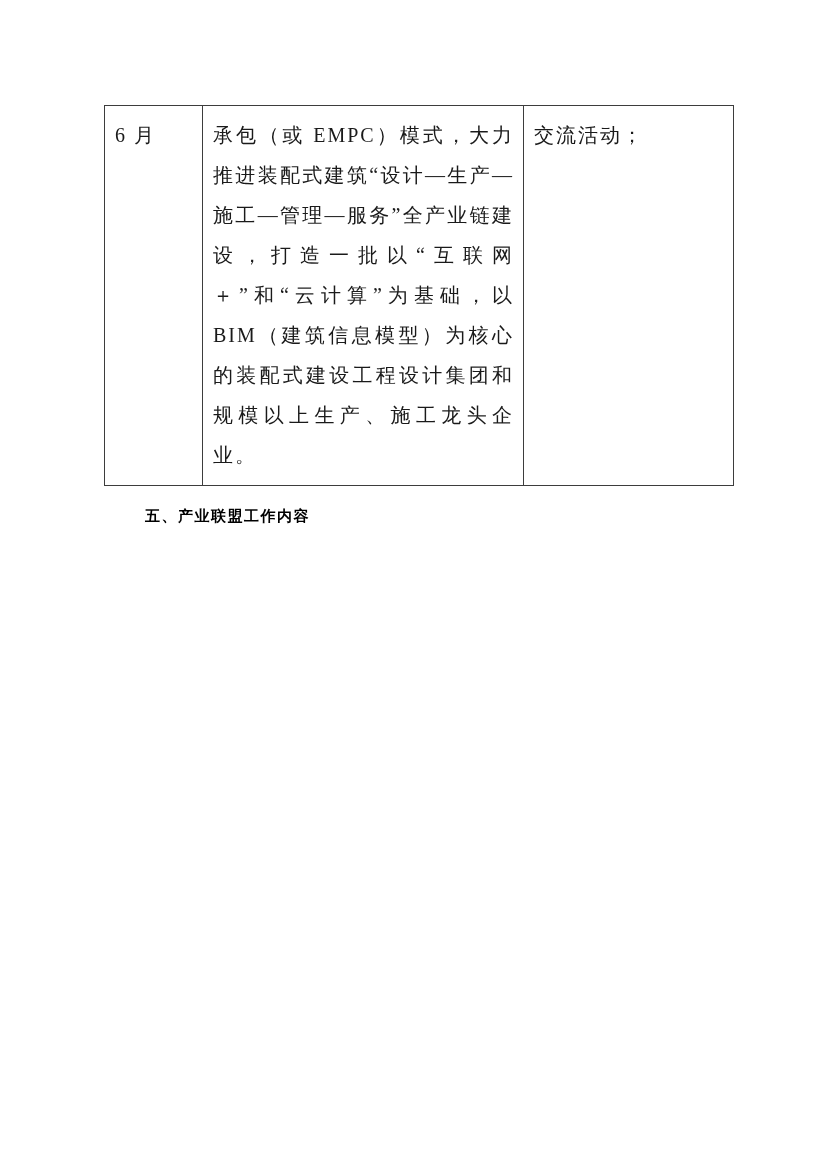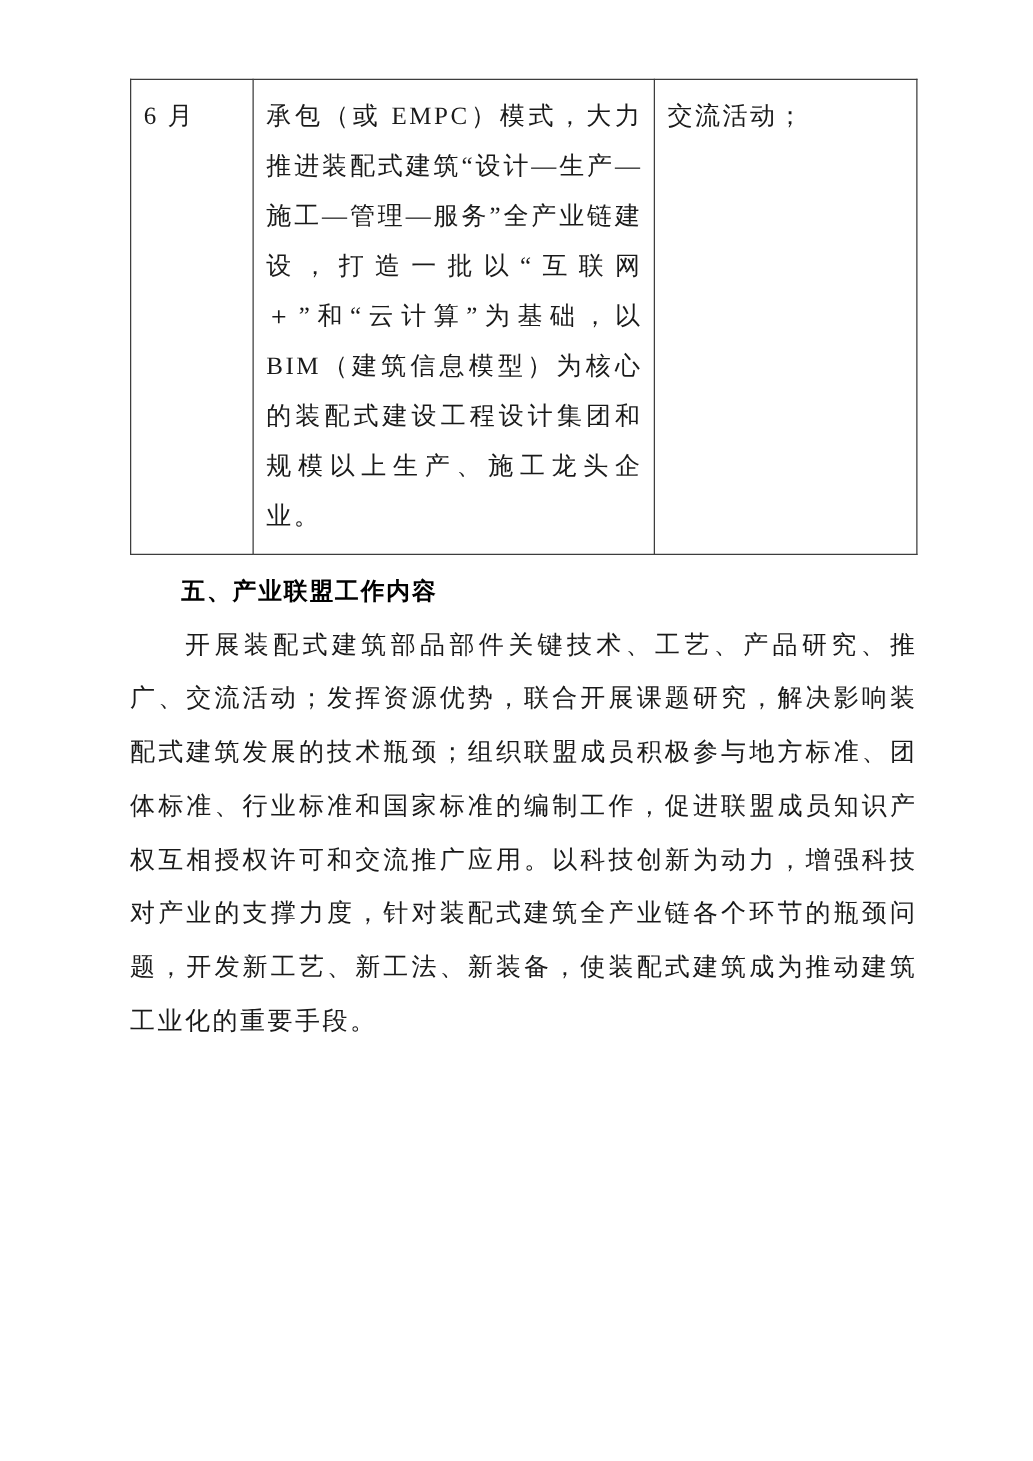--- a/index.html
+++ b/index.html
@@ -9,21 +9,21 @@
   }
   .page {
     position: relative;
     width: 826px;
     height: 1004px;
     background: #ffffff;
     color: #1a1a1a;
     font-family: "Liberation Serif", "DejaVu Serif", serif;
     overflow: hidden;
     box-sizing: border-box;
-    padding-top: 63px;
+    padding-top: 105px;
   }
   .content {
     margin-left: 104px;
     width: 630px;
   }
   table.schedule {
     border-collapse: collapse;
     table-layout: fixed;
     width: 629px;
   }
@@ -40,21 +40,21 @@
     text-align: justify;
     color: #1a1a1a;
   }
   table.schedule td.month-cell,
   table.schedule td.note-cell {
     text-align: left;
   }
   .section-heading {
     font-family: "Liberation Sans", "DejaVu Sans", sans-serif;
     font-weight: bold;
-    font-size: 19px;
+    font-size: 15px;
     line-height: 43px;
     letter-spacing: 1.5px;
     color: #000000;
     margin: 8px 0 0 41px;
   }
   .body-text p {
     margin: 0;
     font-size: 20px;
     line-height: 43px;
     letter-spacing: 2px;
@@ -80,17 +80,16 @@
           <td class="month-cell">6 月</td>
           <td class="task-cell">承包（或 EMPC）模式，大力推进装配式建筑“设计—生产—施工—管理—服务”全产业链建设，打造一批以“互联网＋”和“云计算”为基础，以 BIM（建筑信息模型）为核心的装配式建设工程设计集团和规模以上生产、施工龙头企业。</td>
           <td class="note-cell">交流活动；</td>
         </tr>
       </tbody>
     </table>
 
     <div class="section-heading">五、产业联盟工作内容</div>
 
     <div class="body-text">
-      <p>开展装配式建筑部品部件关键技术、工艺、产品研究、推广、交流活动；发挥资源优势，联合开展课题研究，解决影响装配式建筑发展的技术瓶颈；组织联盟成员积极参与地方标准、团体标准、行业标准和国家标准的编制工作，促进联盟成员知识产权互相授权许可和交流推广应用。以科技创新为动力，增强科技对产业的支撑力度，针对装配式建筑全产业链各个环节的瓶颈问题，开发新工艺、新工法、新装备，使装配式建筑成为推动建筑工业化的重要手段。</p>
     </div>
 
   </div>
 </div>
 
 </body></html>

